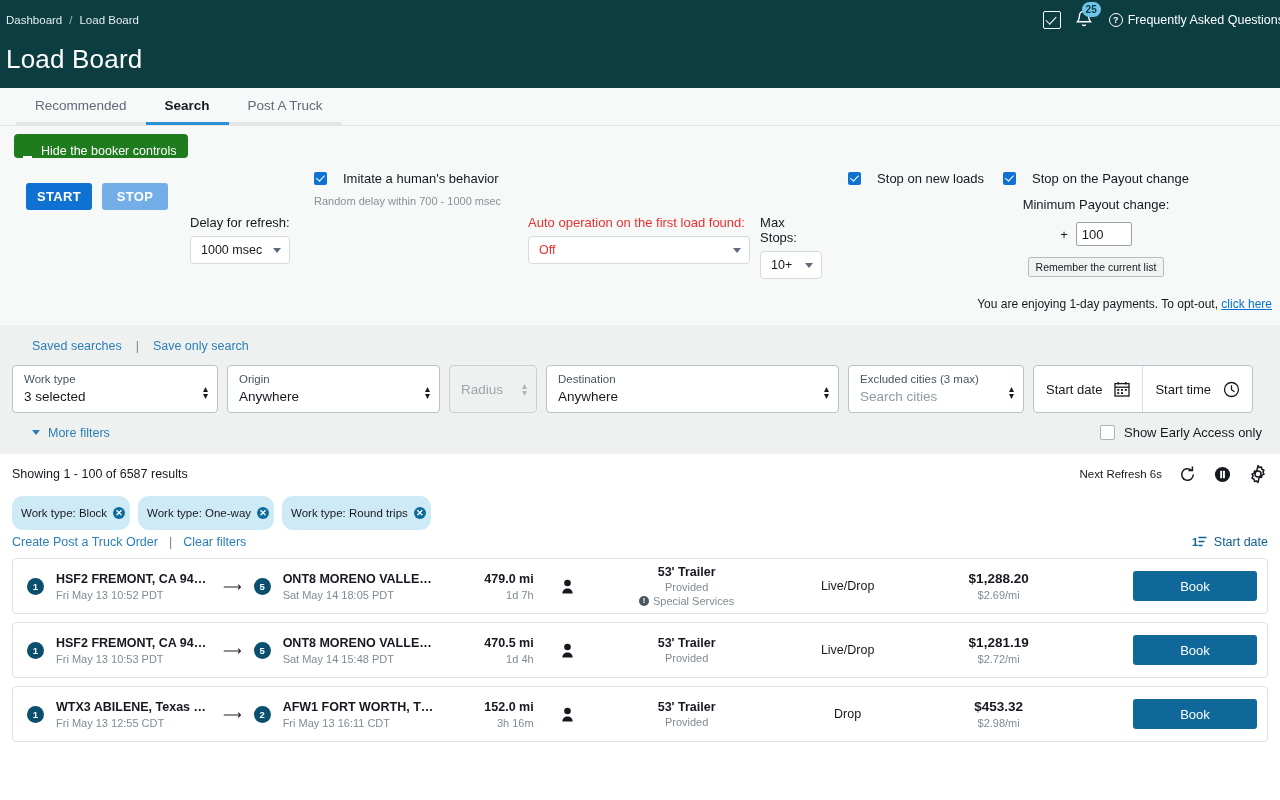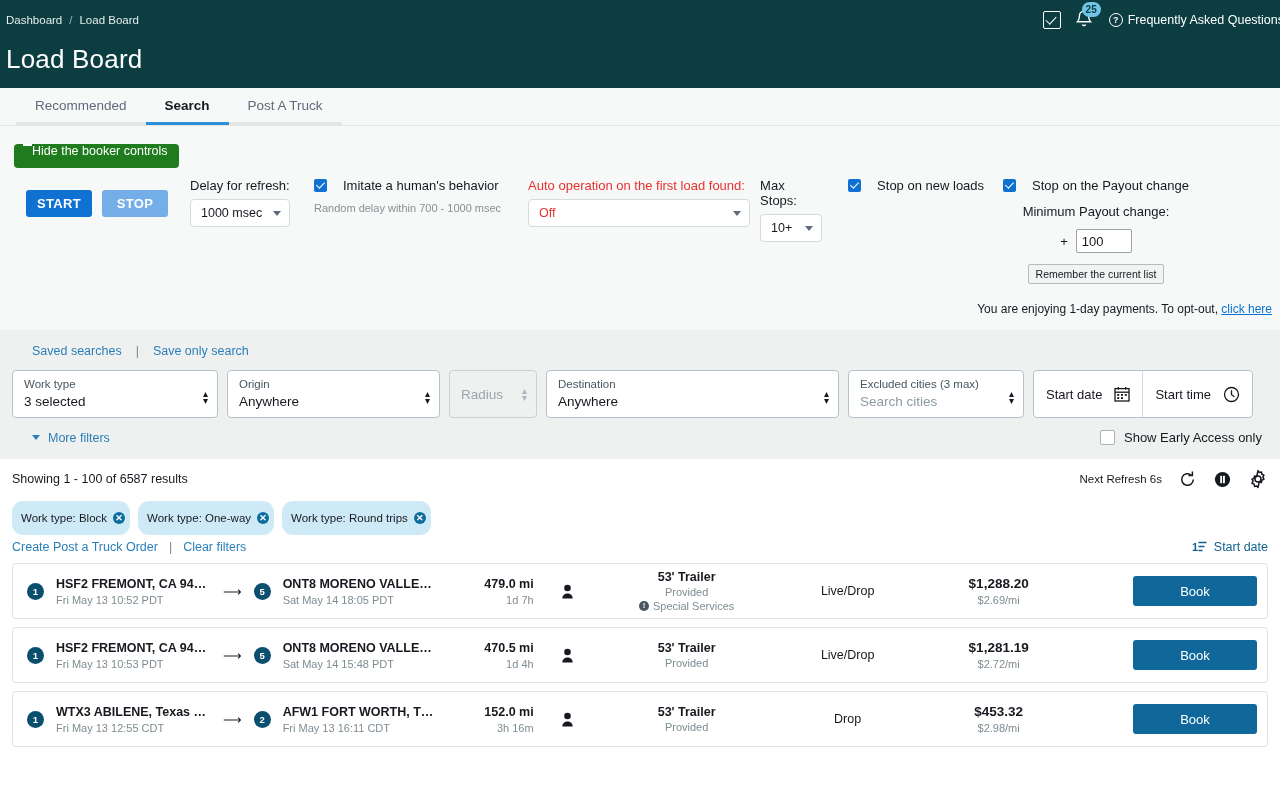--- a/index.html
+++ b/index.html
@@ -78,37 +78,37 @@
   .tab.active { color:#16191f; font-weight:700; border-bottom-color:#2d8fd5; }
 
   
   .booker { background:#f7f8f8; padding:8px 0 14px 0; position:relative; }
   .hide-btn {
     margin-left:14px;
     background:#1e7b1e; color:#fff;
     border:none; border-radius:4px;
     height:24px; padding:0 11px 0 9px;
     font-size:12.5px; font-family:inherit;
-    display:inline-flex; align-items:flex-start; gap:0;
+    display:inline-flex; align-items:flex-end; gap:9px;
     cursor:pointer;
   }
   .minus { display:inline-block; width:9px; height:2px; background:#fff; }
 
   .ctrl-row { display:flex; align-items:flex-start; padding:10px 0 0 26px; gap:0; }
   .startstop { display:flex; gap:10px; padding-top:12px; }
   .btn-start, .btn-stop {
     border:none; border-radius:3px; color:#fff;
     font-size:13px; font-weight:700; font-family:inherit;
     height:27px; width:66px; cursor:pointer; letter-spacing:.3px;
   }
   .btn-start { background:#0f72d3; }
   .btn-stop  { background:#74aee8; }
 
   .col { display:flex; flex-direction:column; }
-  .ctrl-label { font-size:13px; color:#16191f; margin-bottom:6px; }
+  .ctrl-label { font-size:13px; color:#16191f; margin-bottom:6px;margin-top:44px; }
   .ctrl-label.red { color:#e8312f; font-weight:400; }
 
   .sel {
     background:#fff; border:1px solid #d5dbdb; border-radius:4px;
     height:28px; display:flex; align-items:center; justify-content:space-between;
     padding:0 8px 0 10px; font-size:12.5px; color:#16191f;
     cursor:pointer;
   }
   .sel .cv { color:#e8312f; }
   .caret {

